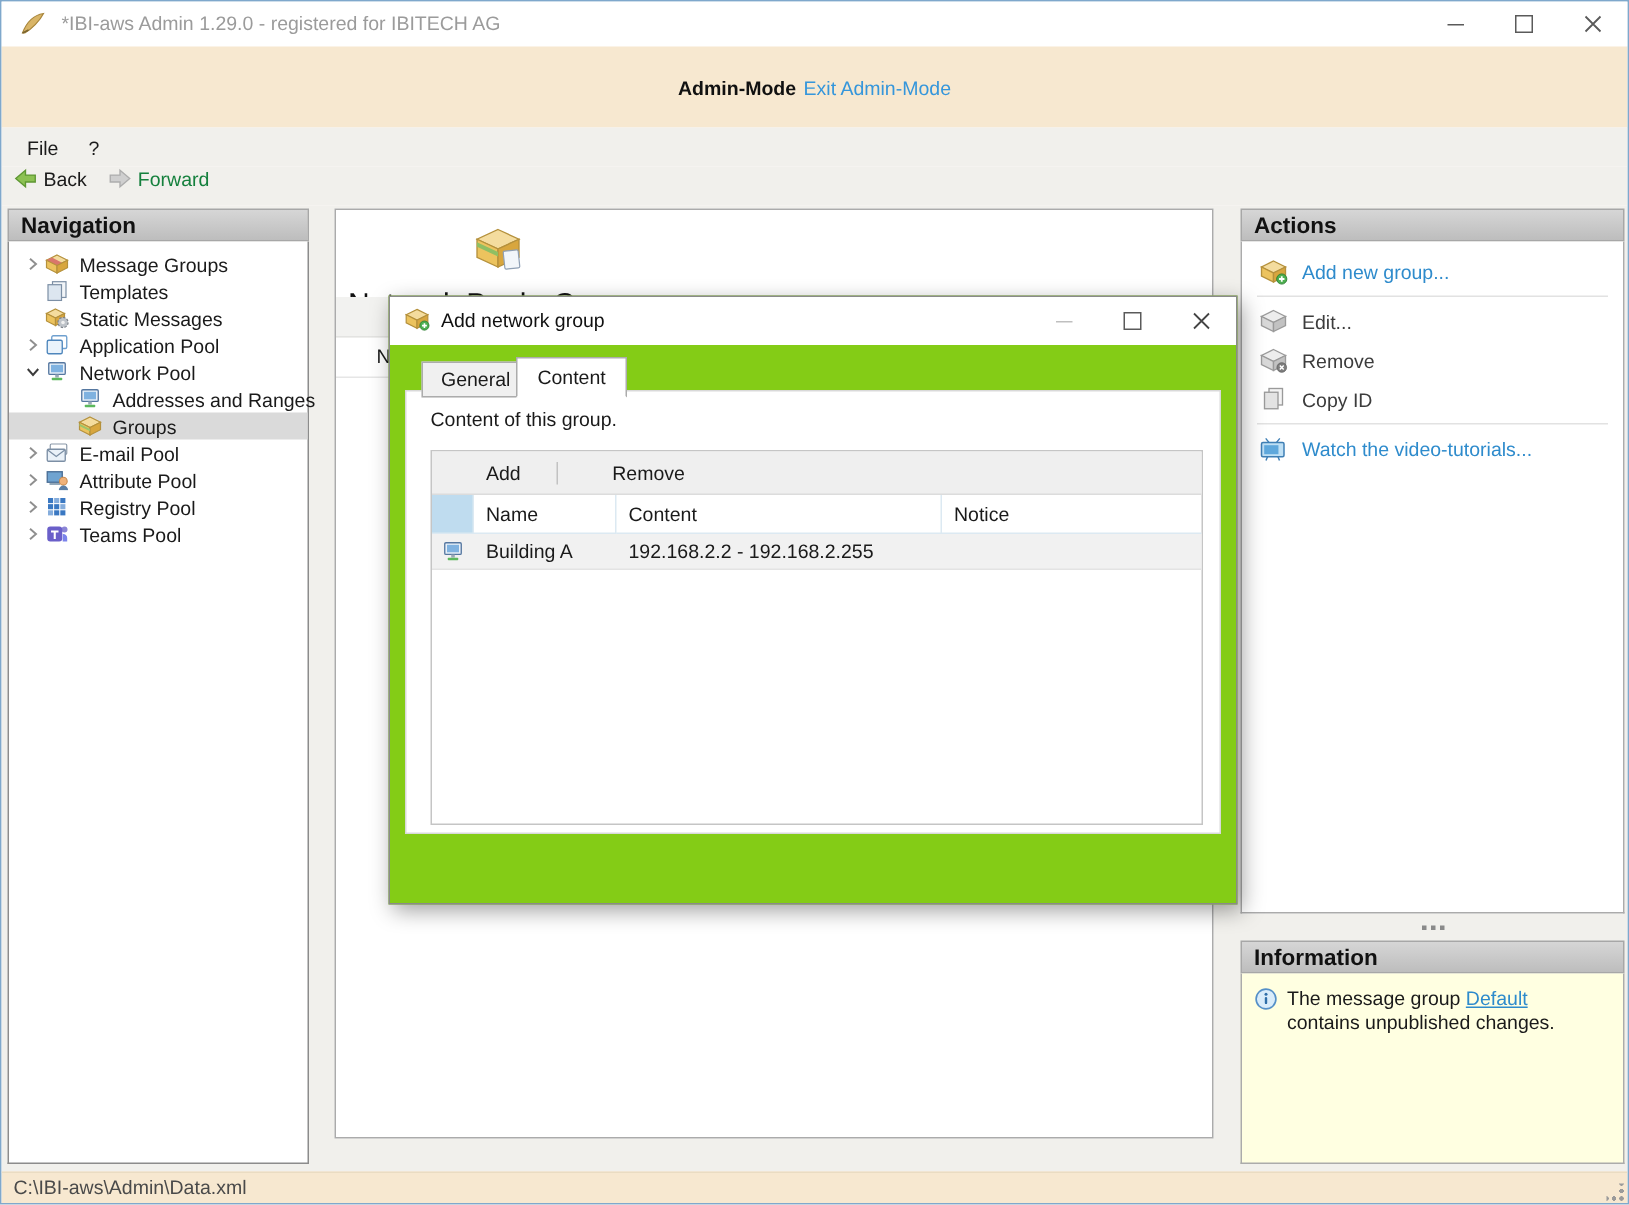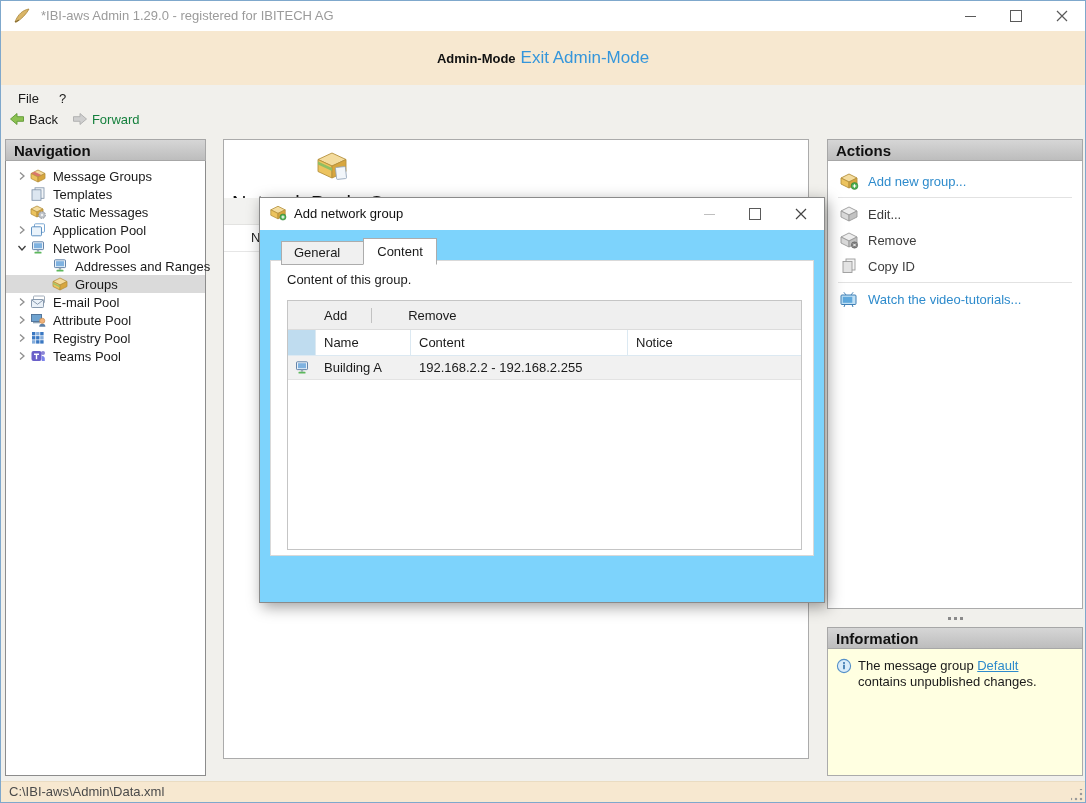--- a/index.html
+++ b/index.html
@@ -14,21 +14,21 @@
   .titlebar .title{position:absolute;left:40px;top:7px;color:#9B9B9B;font-size:13px;white-space:nowrap;}
   .win-controls{position:absolute;right:0;top:0;height:30px;display:flex;}
   .win-btn{width:46px;height:30px;display:flex;align-items:center;justify-content:center;cursor:default;}
   .glyph-min{width:11px;height:1px;background:#5A5A5A;}
   .glyph-min.dim{background:#BFBFBF;}
   .glyph-max{width:10px;height:10px;border:1px solid #5A5A5A;}
   
   .banner{position:absolute;left:0;top:30px;width:100%;height:54px;background:#F7E8D0;
     display:flex;flex-direction:row;align-items:center;justify-content:center;gap:5px;}
   .banner .b-title{font-weight:bold;font-size:13px;color:#111;}
-  .banner .b-link{font-size:17px;color:#3596DB;cursor:pointer;}
+  .banner .b-link{font-size:13px;color:#3596DB;cursor:pointer;}
   
   .menubar{position:absolute;left:0;top:84px;width:100%;height:26px;background:#F1F0EC;display:flex;align-items:center;padding-left:7px;box-sizing:border-box;}
   .menu-item{padding:4px 10px;cursor:default;}
   .toolbar{position:absolute;left:0;top:110px;width:100%;height:26px;background:#F1F0EC;display:flex;align-items:flex-start;padding-left:8px;box-sizing:border-box;gap:14px;}
   .tool-btn{display:flex;align-items:center;gap:4px;cursor:default;}
   .tool-btn .lbl-disabled{color:#15803d;}
   
   .workspace{position:absolute;left:0;top:136px;width:100%;height:644px;background:#F1F0EC;}
   .panel-hdr{height:22px;line-height:22px;padding-left:8px;font-weight:bold;font-size:15px;color:#111;
     background:linear-gradient(#D6D6D6,#BDBDBD);border:1px solid #A7A7A7;box-sizing:border-box;}
@@ -66,29 +66,29 @@
   .statusbar .path{margin-left:8px;color:#4A4A4A;}
   .grip{position:absolute;right:2px;bottom:2px;width:12px;height:12px;
     background:
       radial-gradient(circle at 10px 10px, #9a9a9a 1.4px, transparent 1.6px),
       radial-gradient(circle at 10px 5px,  #9a9a9a 1.4px, transparent 1.6px),
       radial-gradient(circle at 5px 10px,  #9a9a9a 1.4px, transparent 1.6px),
       radial-gradient(circle at 10px 0px,  #9a9a9a 1.4px, transparent 1.6px),
       radial-gradient(circle at 0px 10px,  #9a9a9a 1.4px, transparent 1.6px);
     cursor:nwse-resize;}
   
-  .dialog{position:absolute;left:258px;top:196px;width:566px;height:406px;background:#7dd3fc;
+  .dialog{position:absolute;left:258px;top:196px;width:566px;height:406px;background:#84cc16;
     border:1px solid #8A8A8A;box-shadow:3px 4px 14px rgba(0,0,0,.38);box-sizing:border-box;}
   .dlg-titlebar{position:absolute;left:0;top:0;width:100%;height:32px;background:#fff;}
   .dlg-titlebar .dlg-icon{position:absolute;left:9px;top:7px;}
   .dlg-titlebar .dlg-title{position:absolute;left:34px;top:8px;font-size:13px;color:#111;}
   .dlg-controls{position:absolute;right:0;top:0;height:32px;display:flex;}
   .dlg-btn{width:46px;height:32px;display:flex;align-items:center;justify-content:center;}
   .tabs{position:absolute;left:21px;top:40px;display:flex;align-items:flex-end;z-index:3;}
-  .tab{padding:3px 23px 4px 12px;border:1px solid #ACACAC;background:#F0F0F0;cursor:pointer;margin-right:-1px;}
+  .tab{padding:3px 4px 4px 12px;border:1px solid #ACACAC;background:#F0F0F0;cursor:pointer;margin-right:-1px;}
   .tab.active{background:#fff;border-bottom:1px solid #fff;padding:5px 13px 5px 13px;position:relative;z-index:4;}
   .tab-page{position:absolute;left:10px;right:10px;top:62px;bottom:46px;background:#fff;border:1px solid #D9D9D9;box-sizing:border-box;z-index:1;}
   .dlg-desc{position:absolute;left:27px;top:74px;z-index:2;}
   .grid-box{position:absolute;left:27px;top:102px;width:515px;height:250px;background:#fff;border:1px solid #C5C5C5;box-sizing:border-box;z-index:2;}
   .grid-toolbar{height:28px;background:#EFEFEF;border-bottom:1px solid #DCDCDC;display:flex;align-items:center;}
   .grid-tb-btn{padding:0 24px;cursor:pointer;margin-left:12px;}
   .grid-tb-sep{width:1px;height:15px;background:#C2C2C2;}
   .grid-row{display:grid;grid-template-columns:28px 95px 217px 1fr;align-items:center;}
   .grid-head{height:26px;}
   .grid-head .cell{height:26px;line-height:26px;padding-left:8px;border-right:1px solid #DCE9F2;border-bottom:1px solid #DCE9F2;box-sizing:border-box;cursor:pointer;}

